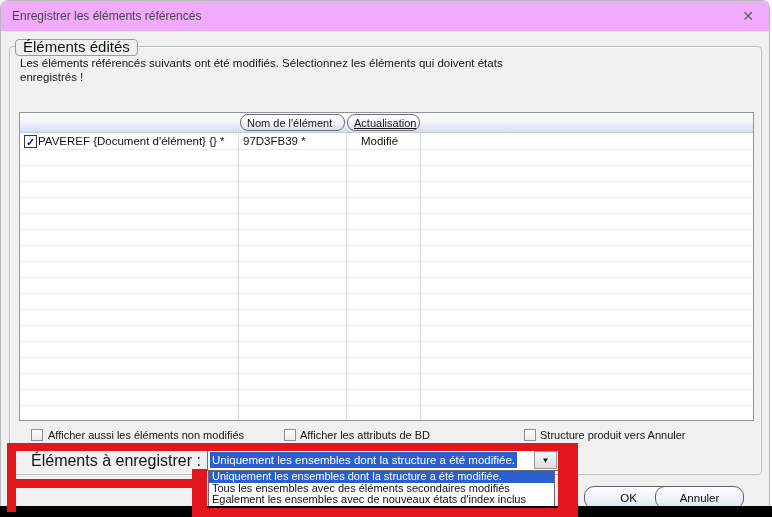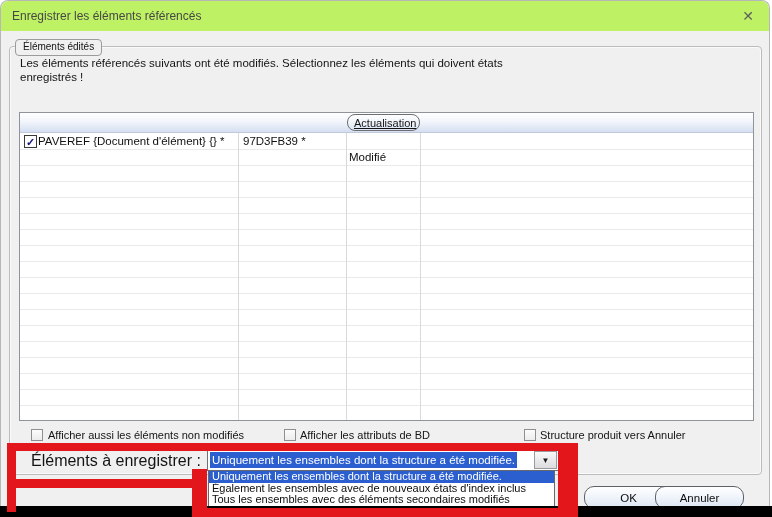--- a/index.html
+++ b/index.html
@@ -2,30 +2,30 @@
 <html><head>
 <meta charset="utf-8">
 <style>
   html,body{margin:0;padding:0;}
   body{font-family:"Liberation Sans",sans-serif;-webkit-font-smoothing:antialiased;}
   #stage{position:relative;width:772px;height:517px;background:#ffffff;overflow:hidden;}
 
   
   #dialog{position:absolute;left:0;top:0;width:770px;height:516px;background:#f0f0f1;
           border:1px solid #b7b7ba;border-bottom:none;border-radius:8px 8px 0 0;box-sizing:border-box;}
-  #titlebar{position:absolute;left:0;top:0;width:100%;height:30px;background:#bef264;border-radius:8px 8px 0 0;}
+  #titlebar{position:absolute;left:0;top:0;width:100%;height:30px;background:#f0abfc;border-radius:8px 8px 0 0;}
   #title-text{position:absolute;left:11px;top:8px;font-size:12px;color:#474747;white-space:nowrap;}
   #close-btn{position:absolute;right:6px;top:4px;width:30px;height:22px;display:flex;align-items:center;justify-content:center;
              font-size:14px;color:#5f5f5f;cursor:default;}
 
   
   #groupbox{position:absolute;left:8px;top:45px;width:753px;height:429px;border:1px solid #bbbcbe;border-radius:4px;
             box-shadow:inset 0 0 0 1px #fafafa;box-sizing:border-box;}
   #groupbox-label{position:absolute;left:14px;top:38px;padding:0 7px;height:15px;line-height:14px;background:#f0f0f1;
-                  border:1px solid #9b9b9d;border-radius:4px;font-size:10px;color:#141414;white-space:nowrap;}
+                  border:1px solid #9b9b9d;border-radius:4px;font-size:15px;color:#141414;white-space:nowrap;}
   .desc{position:absolute;left:19px;font-size:11.5px;color:#141414;white-space:nowrap;}
 
   
   #table{position:absolute;left:18px;top:111px;width:735px;height:309px;background:#ffffff;border:1px solid #8f939b;box-sizing:border-box;}
   #table-headerband{position:absolute;left:0;top:0;width:100%;height:20px;
      background:linear-gradient(#ffffff,#f2f5fb 45%,#d5dff2);border-bottom:1px solid #c2cad9;box-sizing:border-box;}
   .hdr-pill{position:absolute;top:1px;height:17px;line-height:16px;border:1px solid #6f6f71;border-radius:8px;
      background:linear-gradient(#fefefe,#eef2f9 55%,#d9e3f4);font-size:11px;color:#141414;padding-left:6px;box-sizing:border-box;white-space:nowrap;}
   #table-body{position:absolute;left:0;top:21px;right:0;bottom:0;
      background:repeating-linear-gradient(to bottom,#ffffff 0 15px,#eaeaec 15px 16px);}
@@ -77,53 +77,54 @@
     </div>
 
     <div id="groupbox"></div>
     <div id="groupbox-label">Éléments édités</div>
     <div class="desc" style="top:56px;">Les éléments référencés suivants ont été modifiés. Sélectionnez les éléments qui doivent états</div>
     <div class="desc" style="top:70px;">enregistrés !</div>
 
     <div id="table">
       <div id="table-body"></div>
       <div id="table-headerband"></div>
+      <div class="hdr-pill" style="left:220px;width:105px;">Nom de l'élément</div>
       <div class="hdr-pill" style="left:327px;width:73px;text-decoration:underline;">Actualisation</div>
       <div class="colline" style="left:218px;"></div>
       <div class="colline" style="left:326px;"></div>
       <div class="colline" style="left:400px;"></div>
       <div id="row1">
         <div id="row1-check">
           <span>✓</span>
         </div>
         <div class="cell" style="left:18px;">PAVEREF {Document d'élément} {} *</div>
         <div class="cell" style="left:223px;">97D3FB39 *</div>
-        <div class="cell" style="left:329px;margin-top:16px;">Modifié</div>
+        <div class="cell" style="left:341px;">Modifié</div>
       </div>
     </div>
 
     <div class="cb-box" style="left:30px;"></div>
     <div class="cb-label" style="left:47px;">Afficher aussi les éléments non modifiés</div>
     <div class="cb-box" style="left:283px;"></div>
     <div class="cb-label" style="left:299px;">Afficher les attributs de BD</div>
     <div class="cb-box" style="left:523px;"></div>
     <div class="cb-label" style="left:539px;">Structure produit vers Annuler</div>
 
     <div id="save-label">Éléments à enregistrer :</div>
     <div id="combo">
       <div id="combo-selection" style="background: rgb(43, 95, 208);">Uniquement les ensembles dont la structure a été modifiée.</div>
       <div id="combo-arrow">
         <span>▼</span>
       </div>
     </div>
 
     <div id="dropdown-list">
       <div class="dd-item" id="dd0" style="background: rgb(43, 95, 208); color: rgb(255, 255, 255);">Uniquement les ensembles dont la structure a été modifiée.</div>
+      <div class="dd-item">Tous les ensembles avec des éléments secondaires modifiés</div>
       <div class="dd-item">Également les ensembles avec de nouveaux états d'index inclus</div>
-      <div class="dd-item">Tous les ensembles avec des éléments secondaires modifiés</div>
     </div>
 
     <div class="btn" style="left:583px;">OK</div>
     <div class="btn" style="left:654px;">Annuler</div>
   </div>
 
   <div id="black-bar"></div>
 
   <div class="red" style="left:7px;top:443px;width:571px;height:8px;"></div>
   <div class="red" style="left:7px;top:443px;width:9px;height:69px;"></div>

